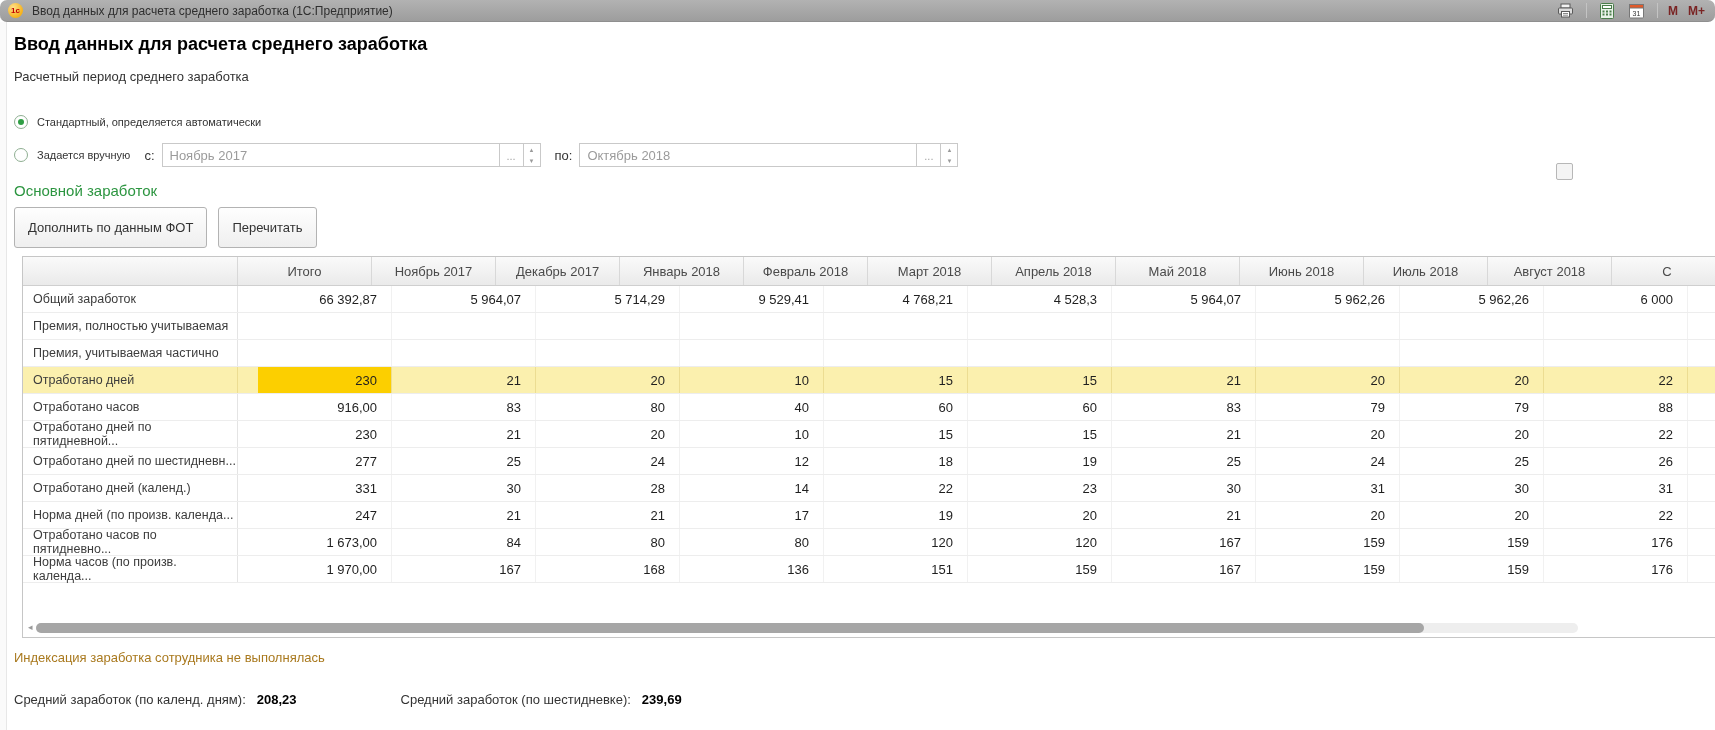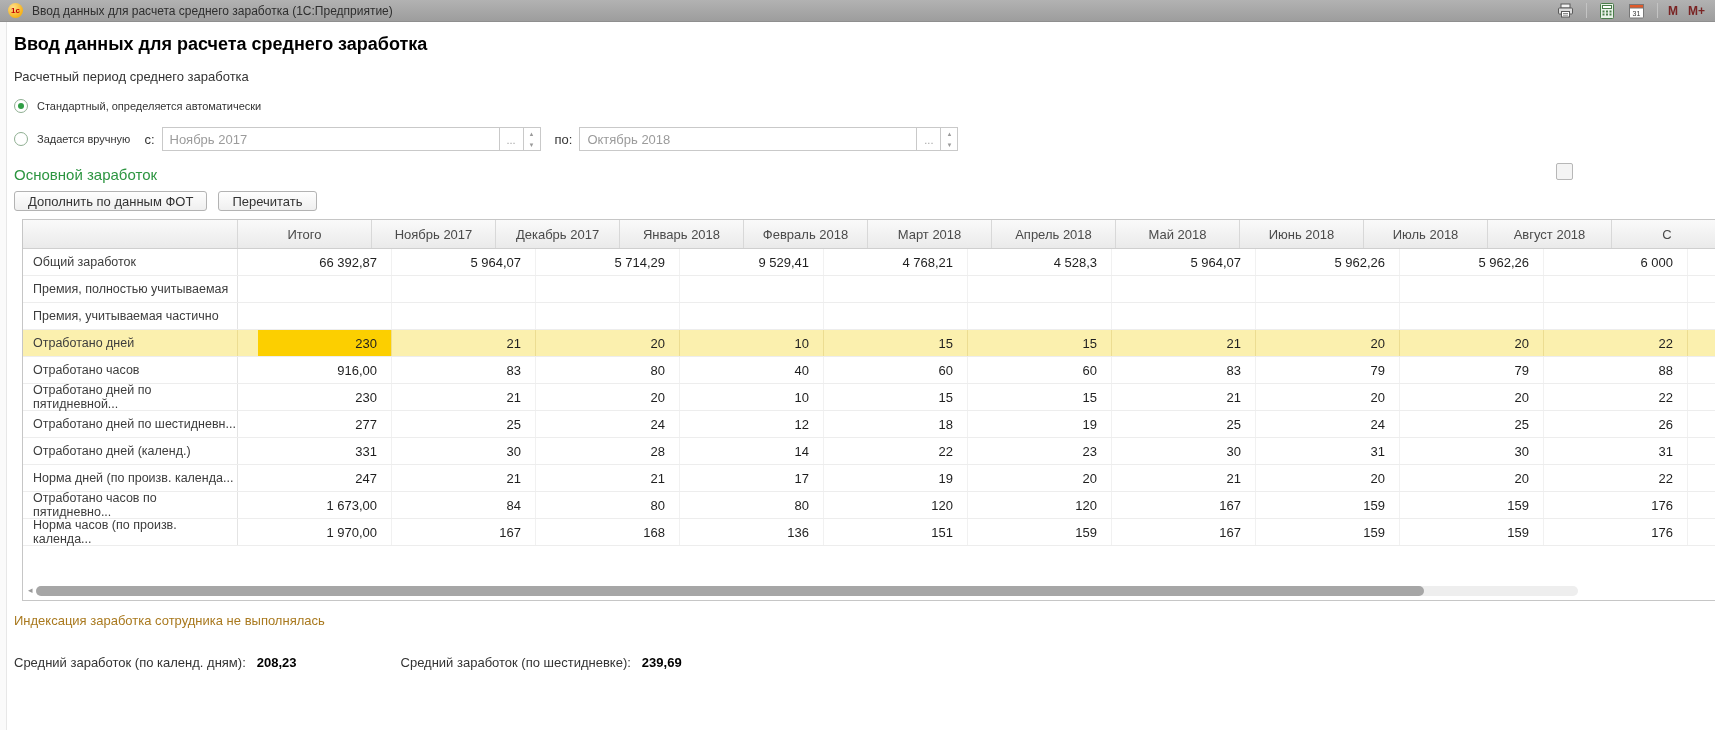--- a/index.html
+++ b/index.html
@@ -2,37 +2,37 @@
 <html><head>
 <meta charset="utf-8">
 <style>
   * { box-sizing: border-box; margin: 0; padding: 0; }
   html, body { width: 1715px; height: 730px; overflow: hidden; background: #fff;
     font-family: "Liberation Sans", sans-serif; }
 
   
   .titlebar { height: 22px; background: linear-gradient(#b2b2b2, #9d9d9d);
     display: flex; align-items: center; padding: 0 10px 0 8px; gap: 9px;
-    border-bottom: 1px solid #8f8f8f; }
+    border-bottom: 1px solid #8f8f8f; border-radius: 7px; }
   .app-icon { width: 15px; height: 15px; border-radius: 50%;
     background: radial-gradient(circle at 35% 30%, #ffe08a, #f6b21b 70%);
     color: #c20000; font-size: 8px; font-weight: bold;
     display: flex; align-items: center; justify-content: center; flex: none; }
   .window-title { font-size: 12px; color: #2e2e2e; white-space: nowrap; }
   .tb-right { margin-left: auto; display: flex; align-items: center; gap: 10px; }
   .tb-sep { width: 1px; height: 15px; background: #8a8a8a; border-right: 1px solid #c4c4c4; }
   .tb-btn { width: 20px; height: 17px; display: flex; align-items: center; justify-content: center; }
   .mem { color: #7a2424; font-weight: bold; font-size: 12px; }
 
   
   .left-strip { position: absolute; left: 0; top: 22px; bottom: 0; width: 7px;
     background: #fafafa; border-right: 1px solid #e7e7e7; }
   .content { padding: 12px 0 0 14px; position: relative; }
   .page-title { font-size: 18px; font-weight: bold; color: #000; margin-bottom: 14px; }
-  .period-caption { font-size: 13px; color: #333; margin-bottom: 10px; }
+  .period-caption { font-size: 13px; color: #333; margin-bottom: 26px; }
 
   .radio-row { display: flex; align-items: center; margin-bottom: 9px; height: 24px; }
   .radio { width: 14px; height: 14px; border: 1px solid #8faf92; border-radius: 50%;
     background: #fff; position: relative; flex: none; margin-right: 9px; }
   .radio.sel::after { content: ''; position: absolute; inset: 3px; border-radius: 50%;
     background: #2f9e44; }
   .radio-label { font-size: 11px; color: #333; }
   .fld-label { font-size: 13px; color: #333; margin: 0 7px 0 14px; }
   .igroup { display: flex; align-items: stretch; height: 24px; }
   .ibox { width: 338px; border: 1px solid #c9c9c9; background: #fff; color: #9b9b9b;
@@ -41,21 +41,21 @@
     font-size: 11px; display: flex; align-items: flex-end; justify-content: center;
     padding-bottom: 4px; background: #fff; }
   .spin { width: 17px; border: 1px solid #c9c9c9; border-left: none; display: flex;
     flex-direction: column; background: #fff; }
   .spin span { flex: 1; font-size: 6px; color: #9a9a9a; display: flex;
     align-items: center; justify-content: center; }
 
   .section-link { display: inline-block; color: #2c9540; font-size: 15px;
     margin: 6px 0 8px 0; cursor: pointer; }
   .btnbar { display: flex; gap: 11px; margin-bottom: 8px; }
-  .btn { height: 20px; padding: 0 13px; border: 1px solid #b3b3b3; border-radius: 3px;
+  .btn { height: 41px; padding: 0 13px; border: 1px solid #b3b3b3; border-radius: 3px;
     background: linear-gradient(#fefefe, #efefef); font-size: 13px; color: #333;
     display: inline-flex; align-items: center; cursor: pointer; }
 
   
   .grid { position: relative; width: 1701px; height: 382px;
     border: 1px solid #c6c6c6; background: #fff; overflow: hidden; margin-left: 8px; }
   .ghead { display: flex; height: 29px; background: linear-gradient(#fafafa, #eaeaea);
     border-bottom: 1px solid #cfcfcf; }
   .ghead .cell { border-right: 1px solid #d8d8d8; color: #4a4a4a; font-size: 13px;
     display: flex; align-items: center; justify-content: center; }

